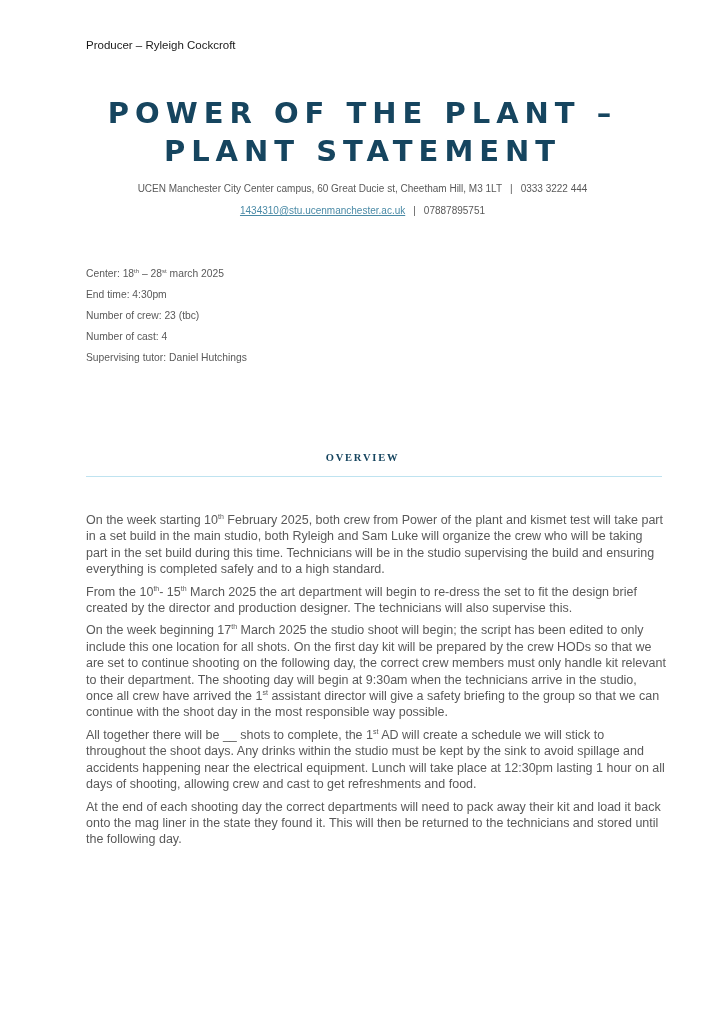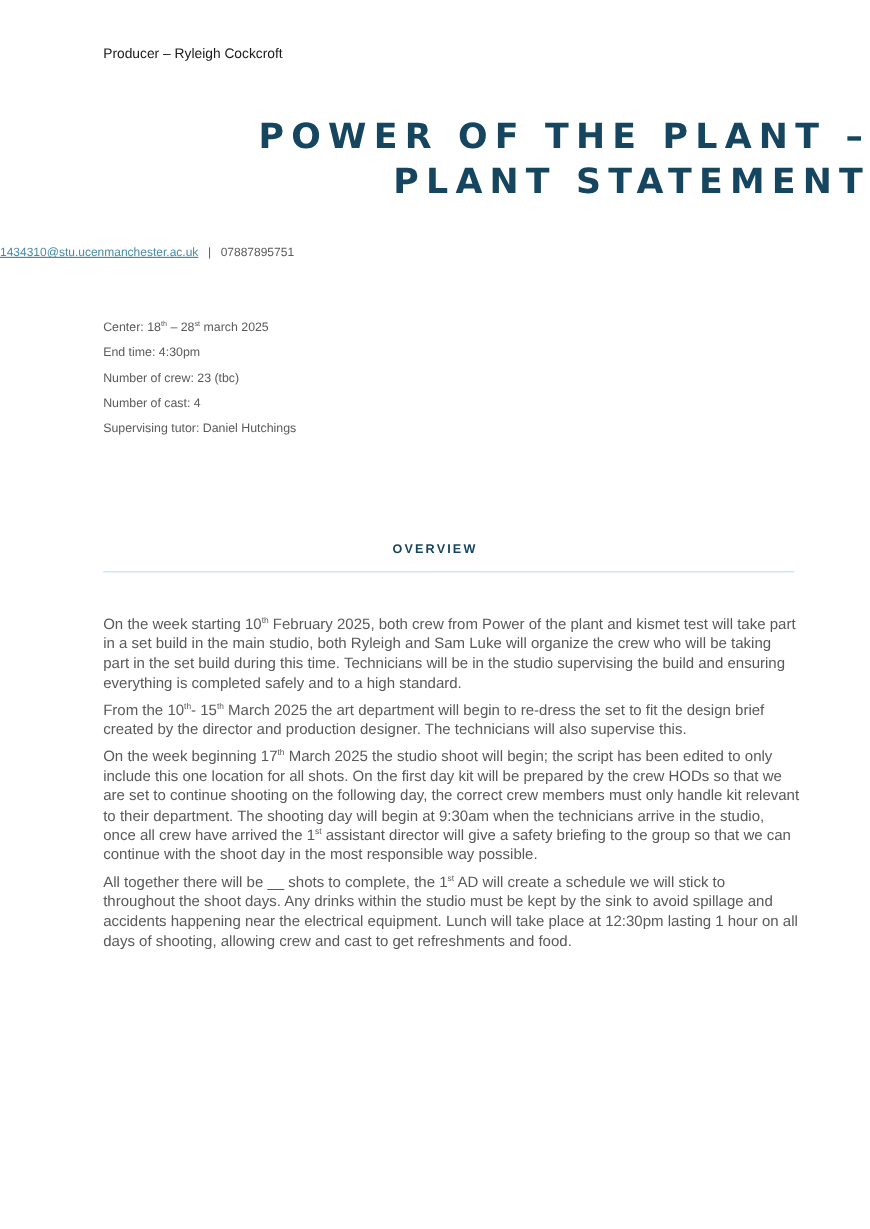--- a/index.html
+++ b/index.html
@@ -28,21 +28,21 @@
       top: 39px;
       font-size: 11.5px;
       color: #1a1a1a;
       letter-spacing: 0px;
     }
     .title {
       position: absolute;
       left: 0;
       top: 94px;
       width: 725px;
-      text-align: right;
+      text-align: center;
       font-family: "DejaVu Sans", sans-serif;
       font-weight: bold;
       font-size: 29px;
       line-height: 38px;
       letter-spacing: 6px;
       color: #16455f;
     }
     .contact-line1 {
       position: absolute;
       left: 0;
@@ -50,20 +50,21 @@
       width: 725px;
       text-align: center;
       font-size: 10px;
       color: #595959;
     }
     .contact-line2 {
       position: absolute;
       left: 0;
       top: 205px;
       width: 725px;
+      text-align: center;
       font-size: 10px;
       color: #595959;
     }
     .contact-line2 a {
       color: #4a8aa6;
       text-decoration: underline;
     }
     .sep {
       display: inline-block;
       margin: 0 8px;
@@ -84,21 +85,21 @@
       font-size: 6px;
       vertical-align: 4px;
       line-height: 0;
     }
     .overview-heading {
       position: absolute;
       left: 0;
       top: 452px;
       width: 725px;
       text-align: center;
-      font-family: Liberation Sans, sans-serif;
+      font-family: Liberation Serif, serif;
       font-weight: bold;
       font-size: 10.5px;
       letter-spacing: 1.8px;
       color: #16455f;
     }
     .divider {
       position: absolute;
       left: 86px;
       top: 476px;
       width: 576px;
@@ -127,20 +128,23 @@
 
 <div class="page">
 
   <div class="header-producer">Producer – Ryleigh Cockcroft</div>
 
   <div class="title">
     <div>POWER OF THE PLANT –</div>
     <div>PLANT STATEMENT</div>
   </div>
 
+  <div class="contact-line1">
+    <span>UCEN Manchester City Center campus, 60 Great Ducie st, Cheetham Hill, M3 1LT</span><span class="sep">|</span><span>0333 3222 444</span>
+  </div>
 
   <div class="contact-line2">
     <a>1434310@stu.ucenmanchester.ac.uk</a><span class="sep">|</span><span>07887895751</span>
   </div>
 
   <div class="details">
     <div class="row"><span>Center: </span><span>18</span><sup>th</sup><span> – </span><span>28</span><sup>st</sup><span> march 2025</span></div>
     <div class="row">End time: 4:30pm</div>
     <div class="row">Number of crew: 23 (tbc)</div>
     <div class="row">Number of cast: 4</div>
@@ -148,15 +152,16 @@
   </div>
 
   <div class="overview-heading">OVERVIEW</div>
   <div class="divider"></div>
 
   <div class="body-text">
     <p><span>On the week starting 10</span><sup>th</sup><span> February 2025, both crew from Power of the plant and kismet test will take part in a set build in the main studio, both Ryleigh and Sam Luke will organize the crew who will be taking part in the set build during this time. Technicians will be in the studio supervising the build and ensuring everything is completed safely and to a high standard.</span></p>
     <p><span>From the 10</span><sup>th</sup><span>- 15</span><sup>th</sup><span> March 2025 the art department will begin to re-dress the set to fit the design brief created by the director and production designer. The technicians will also supervise this.</span></p>
     <p><span>On the week beginning 17</span><sup>th</sup><span> March 2025 the studio shoot will begin; the script has been edited to only include this one location for all shots. On the first day kit will be prepared by the crew HODs so that we are set to continue shooting on the following day, the correct crew members must only handle kit relevant to their department. The shooting day will begin at 9:30am when the technicians arrive in the studio, once all crew have arrived the 1</span><sup>st</sup><span> assistant director will give a safety briefing to the group so that we can continue with the shoot day in the most responsible way possible.</span></p>
     <p><span>All together there will be __ shots to complete, the 1</span><sup>st</sup><span> AD will create a schedule we will stick to throughout the shoot days. Any drinks within the studio must be kept by the sink to avoid spillage and accidents happening near the electrical equipment. Lunch will take place at 12:30pm lasting 1 hour on all days of shooting, allowing crew and cast to get refreshments and food.</span></p>
+    <p>At the end of each shooting day the correct departments will need to pack away their kit and load it back onto the mag liner in the state they found it. This will then be returned to the technicians and stored until the following day.</p>
   </div>
 
 </div>
 
 </body></html>

